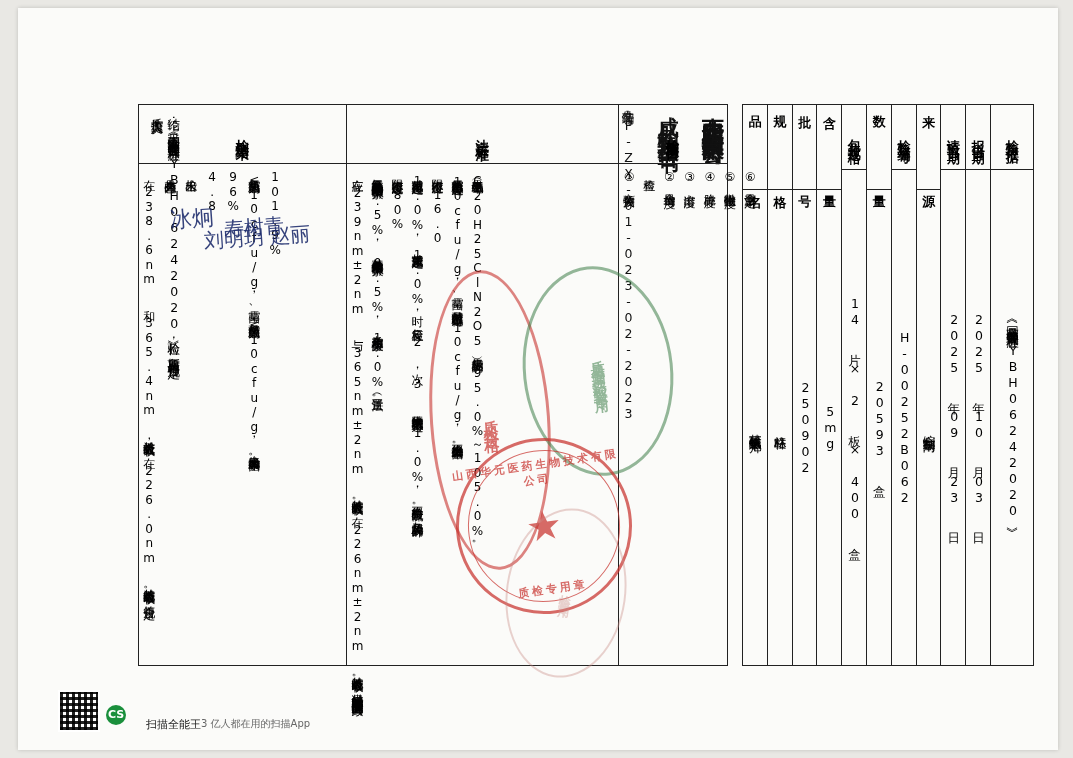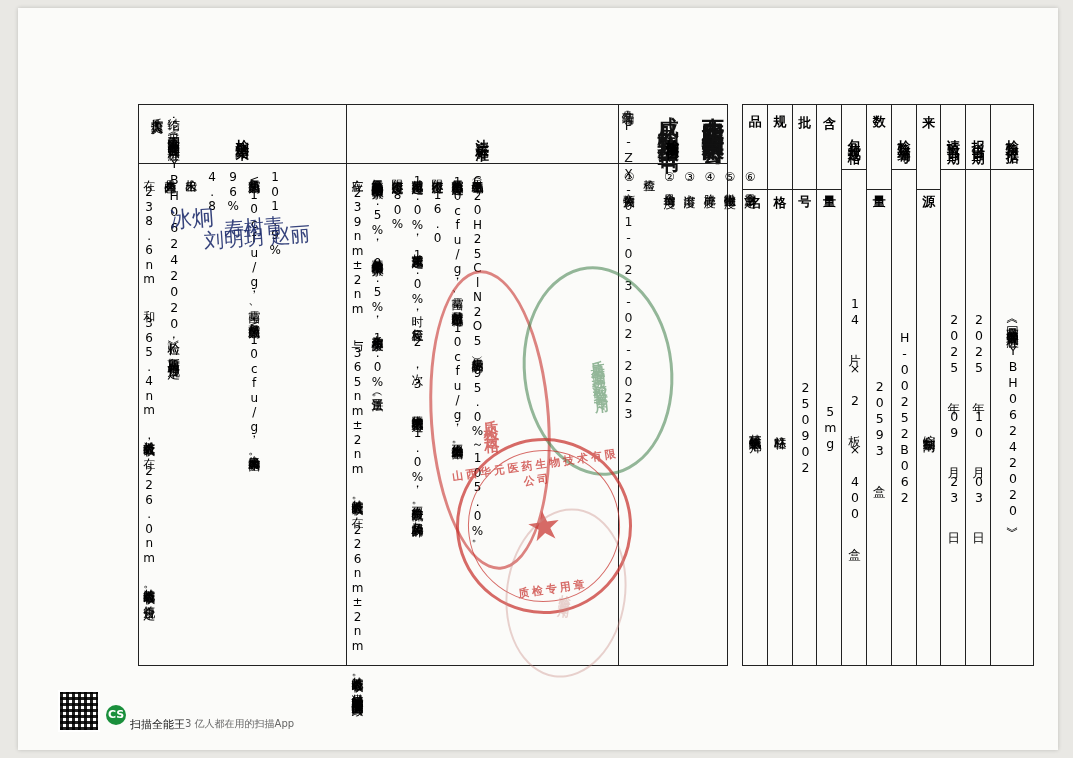--- a/index.html
+++ b/index.html
@@ -164,21 +164,21 @@
   
   #scanmark{
     position:absolute;left:40px;bottom:18px;display:flex;align-items:flex-end;gap:6px;
   }
   #qr{width:38px;height:38px;background:
     repeating-linear-gradient(90deg,#222 0 3px,#fff 3px 6px),
     repeating-linear-gradient(0deg,#222 0 3px,transparent 3px 6px);
     background-blend-mode:multiply;border:2px solid #fff;
   }
   #cs{
-    display:flex;align-items:center;gap:4px;
+    display:flex;align-items:center;gap:20px;
   }
   #cs .badge{
     width:20px;height:20px;border-radius:50%;background:#1a8f3c;color:#fff;
     font-size:11px;font-weight:bold;display:flex;align-items:center;justify-content:center;
   }
   #cs .nm{font-size:11px;color:#222;}
   #cs .sub{font-size:10px;color:#666;}
   .csblock{display:flex;flex-direction:row;margin-top:20px;}
 </style>
 </head>

